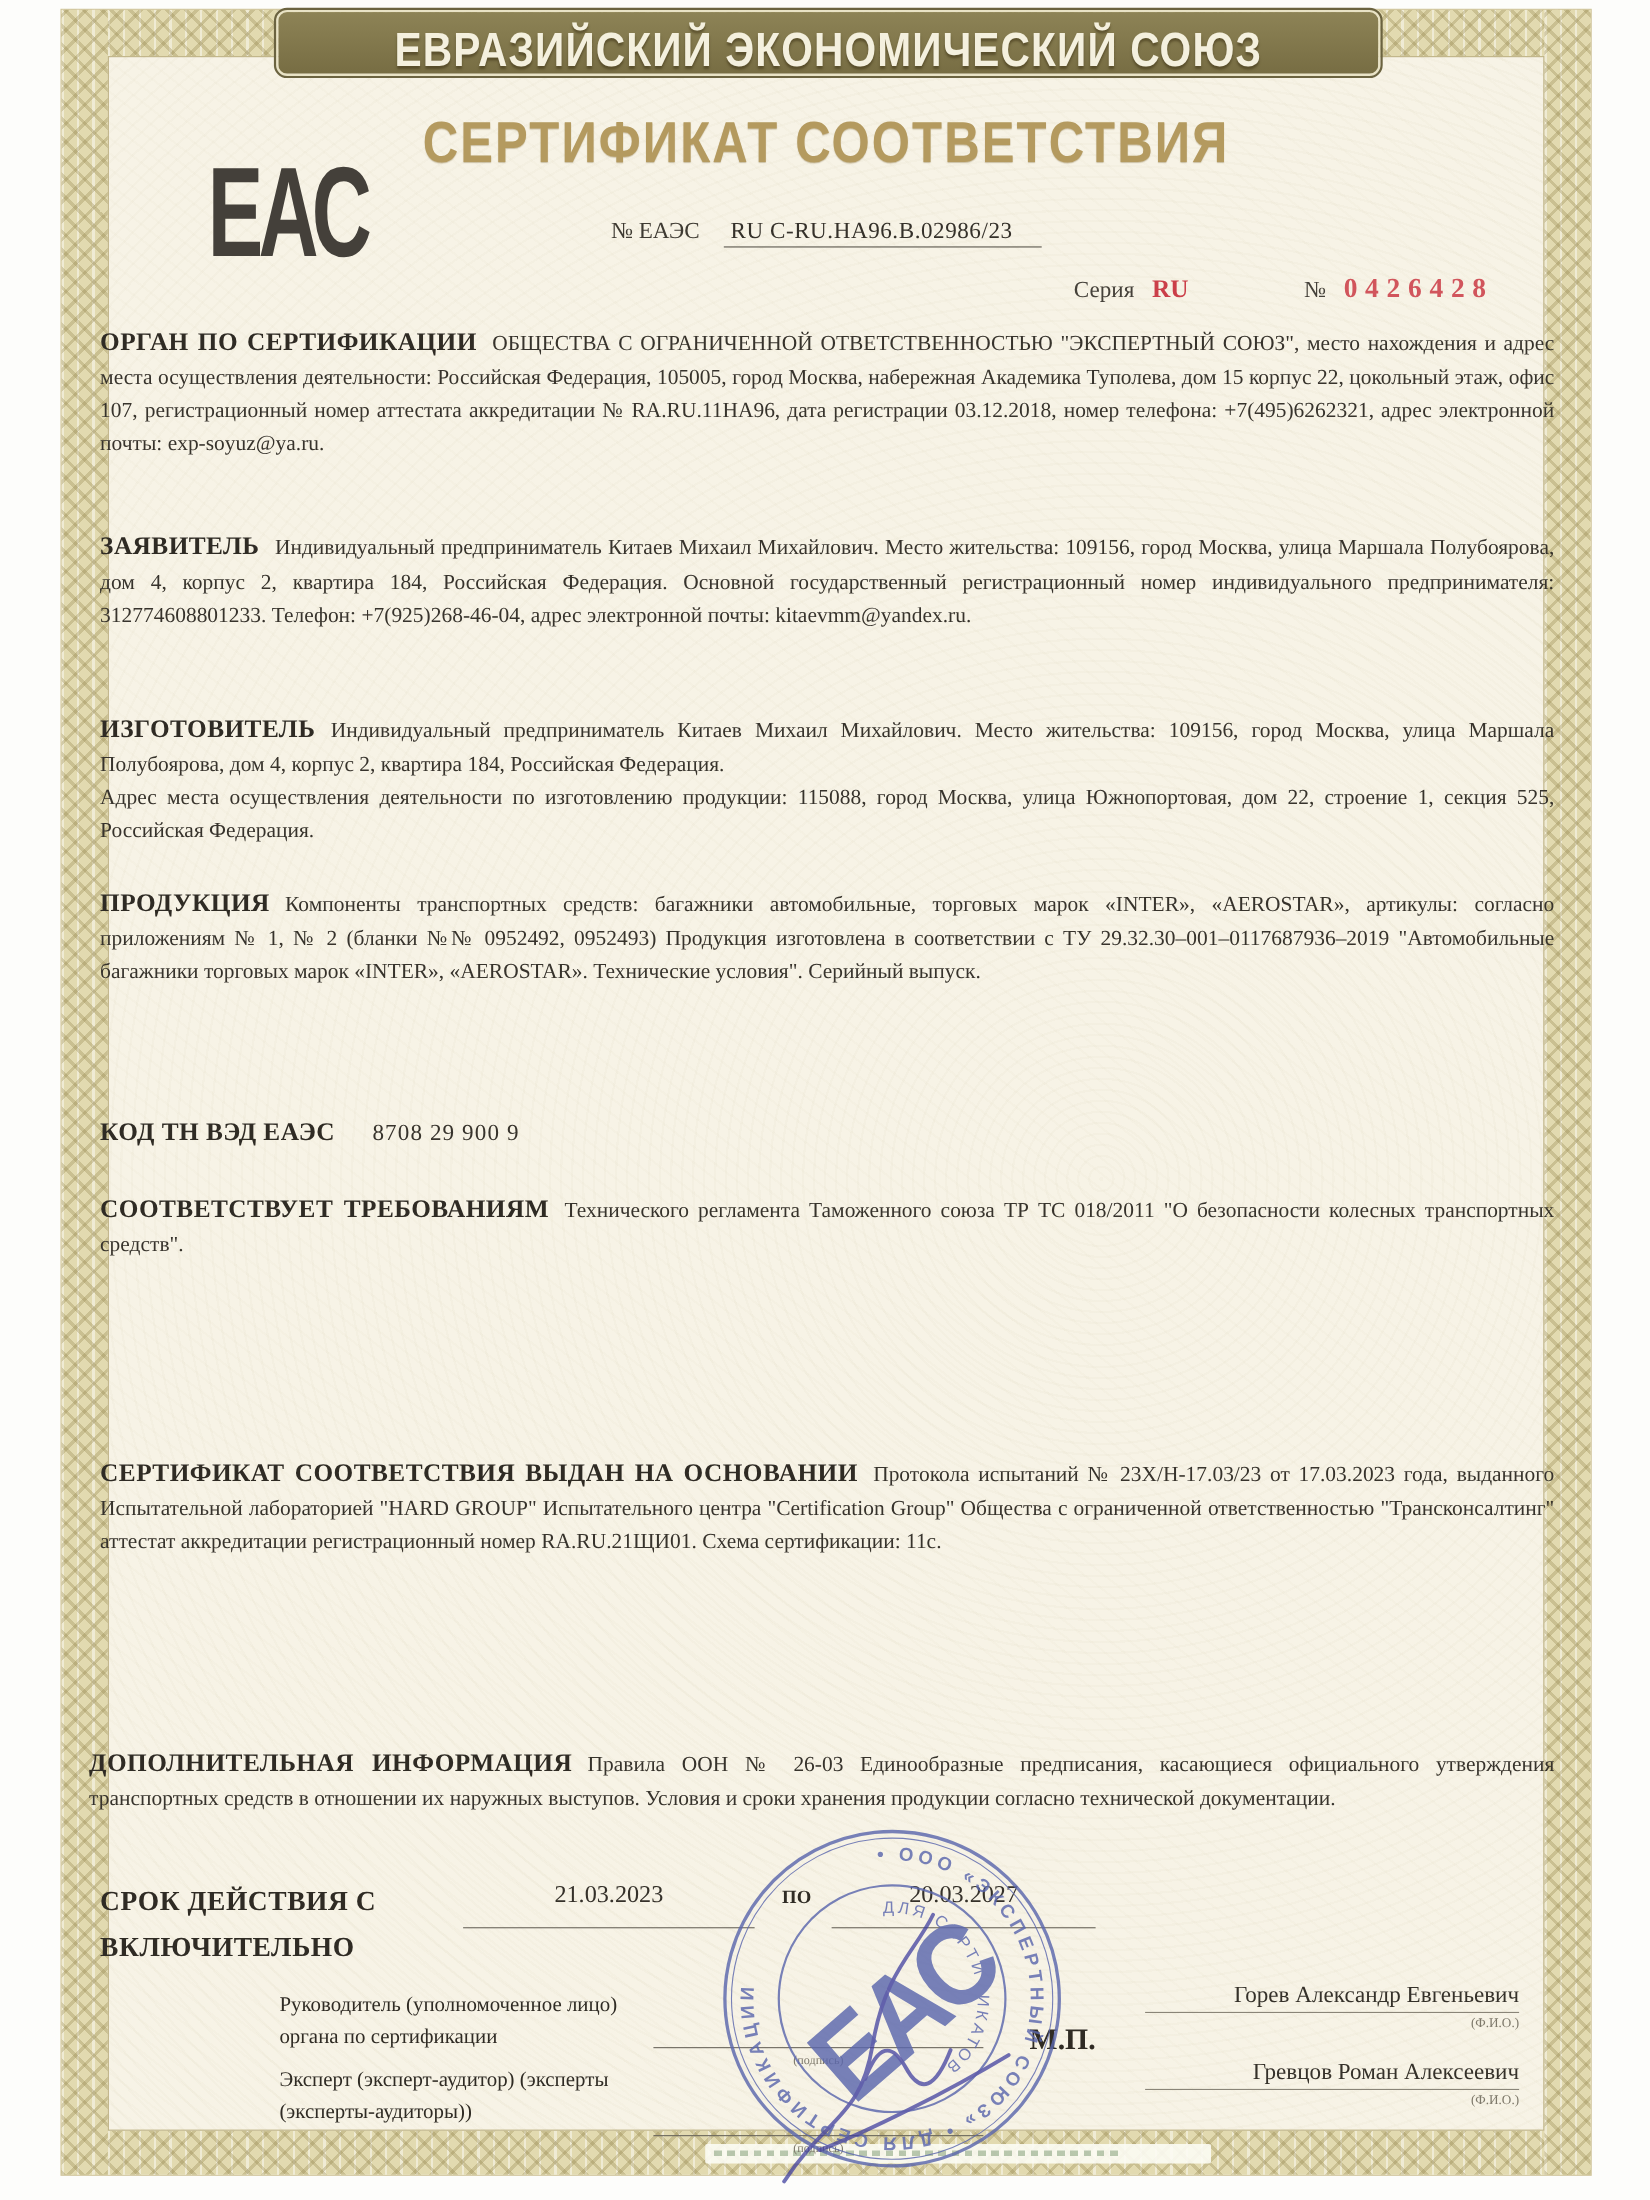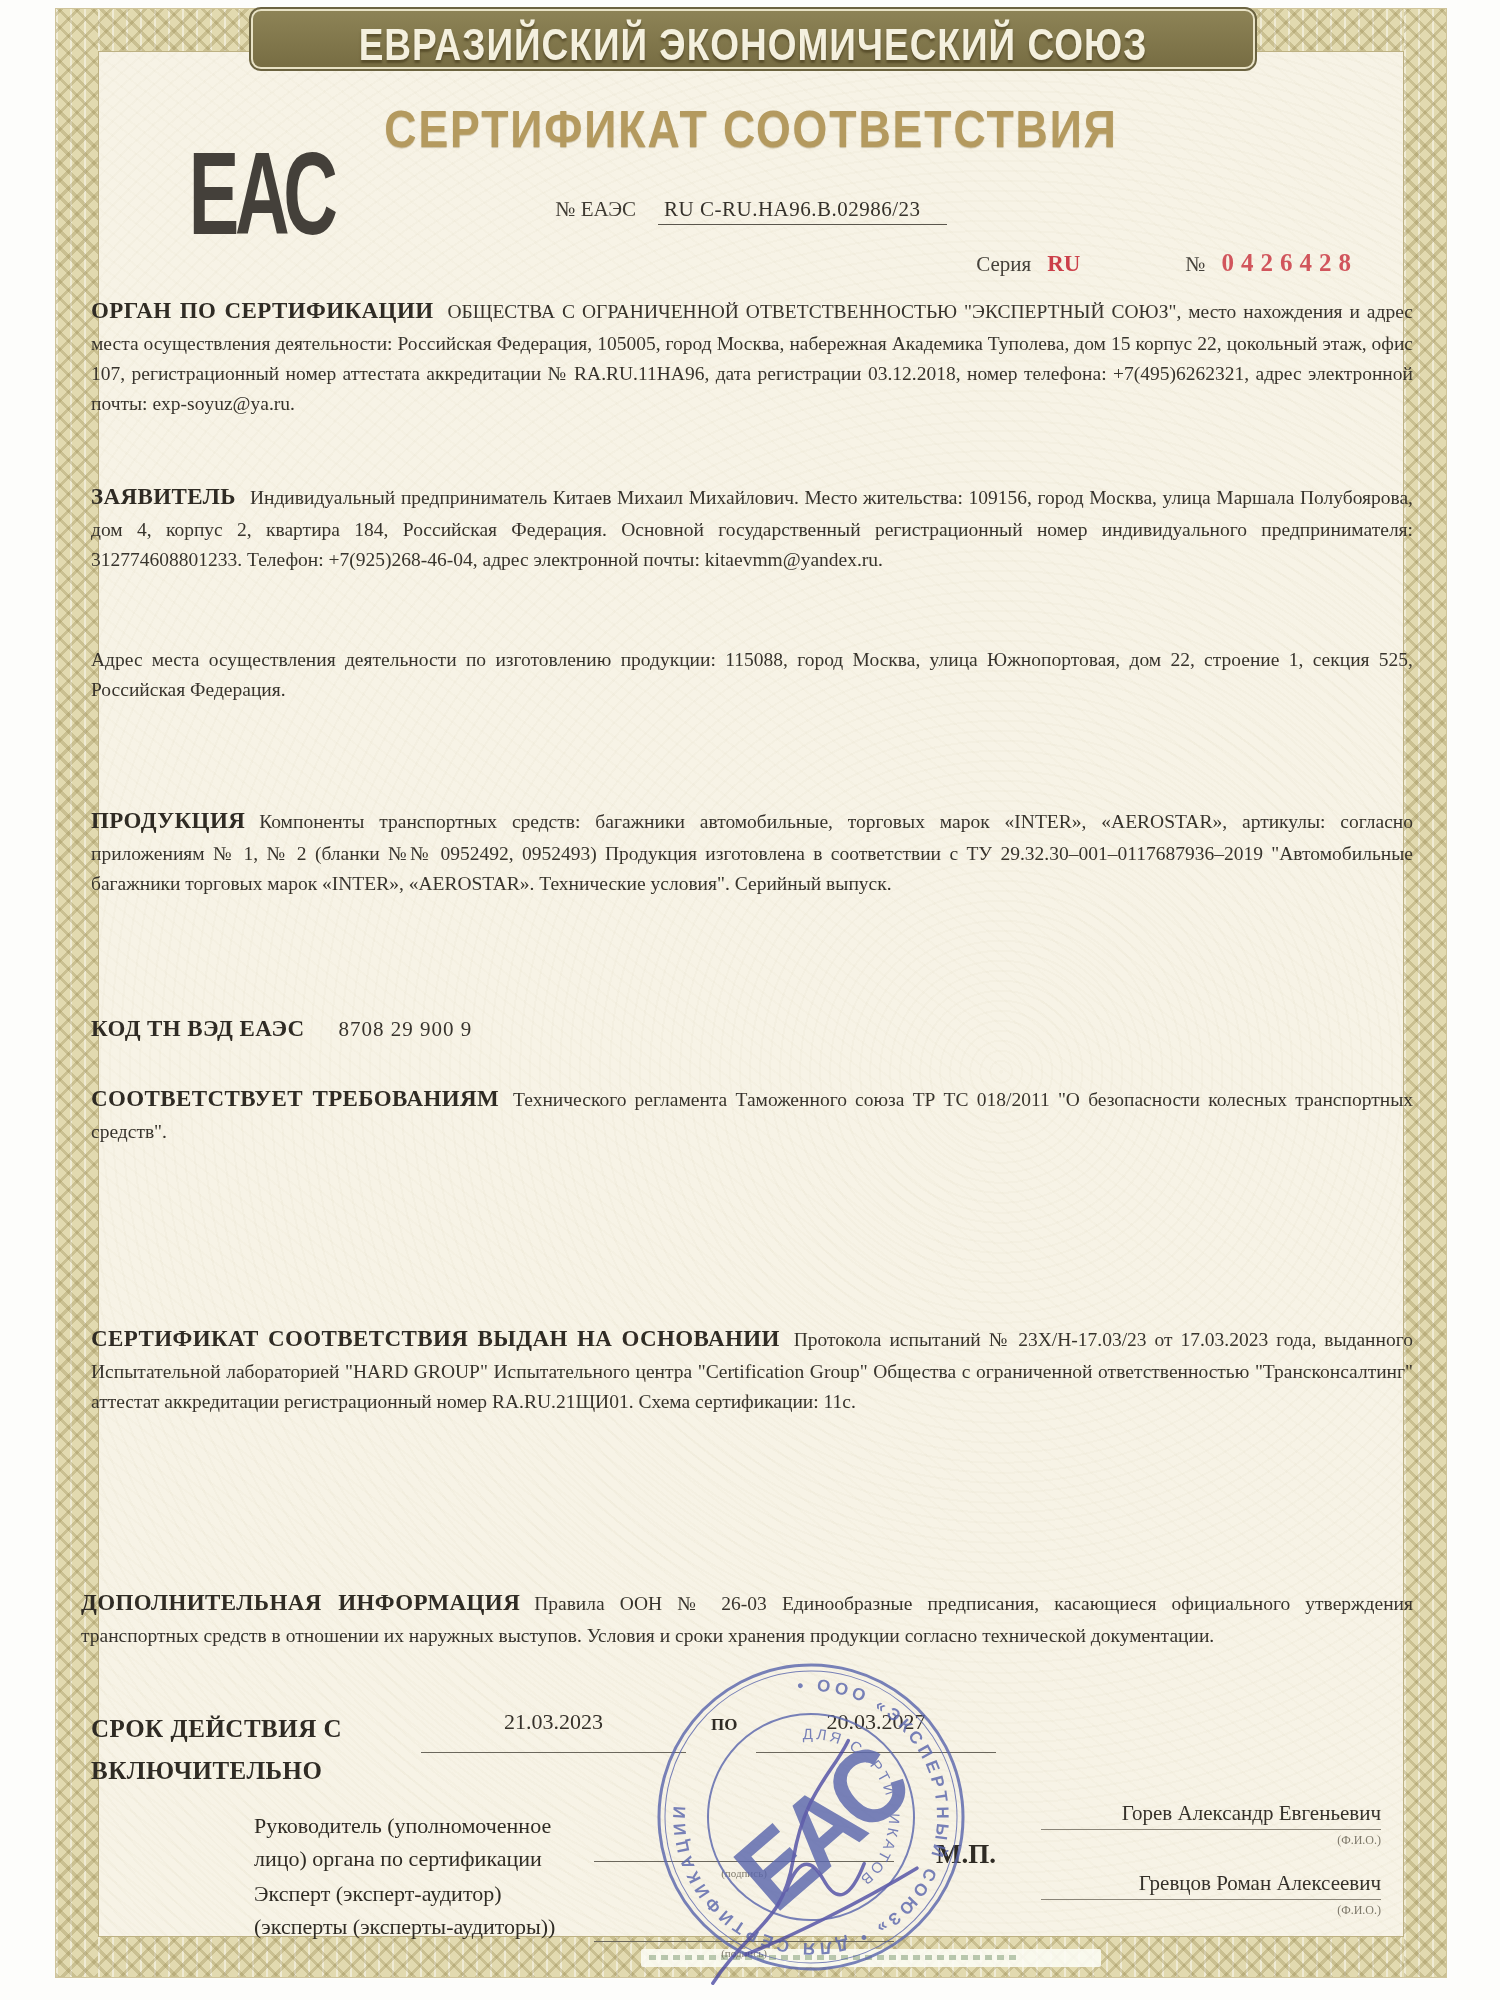--- a/index.html
+++ b/index.html
@@ -71,21 +71,21 @@
   .sec{position:absolute;left:35px;width:1322px;font-size:19.5px;line-height:1.55;text-align:justify;color:#37332c;}
   .sec b{font-size:23px;letter-spacing:.4px;font-weight:bold;color:#2f2b24;}
   .sec .gap{display:inline-block;width:14px;}
   .kod{font-size:21px;}
   .kod .code-val{margin-left:34px;letter-spacing:1px;}
   
   .validity-label,.validity-incl{position:absolute;left:35px;font-size:25px;font-weight:bold;letter-spacing:.5px;color:#2f2b24;}
   .v-date{position:absolute;text-align:center;font-size:22px;border-bottom:1.5px solid #6b675c;padding-bottom:17px;color:#35312a;}
   .v-po{position:absolute;font-size:17px;font-weight:bold;color:#2f2b24;}
   
-  .sig-label{position:absolute;font-size:22px;line-height:1.5;color:#2f2b24;font-weight:bold;}
+  .sig-label{position:absolute;font-size:19px;line-height:1.5;color:#2f2b24;font-weight:bold;}
   .sig-line{position:absolute;border-bottom:1.2px solid #6b675c;}
   .sig-caption{position:absolute;font-size:11px;color:#7d786a;text-align:center;}
   .mp{position:absolute;font-size:27px;font-weight:bold;color:#2f2b24;}
   .name-block{position:absolute;width:340px;text-align:right;}
   .name-block .nm{font-size:21px;color:#35312a;border-bottom:1.2px solid #8a8578;padding-bottom:3px;display:block;}
   .name-block .cap{font-size:12px;color:#7d786a;}
   .stamp{position:absolute;left:555px;top:1608px;width:400px;height:400px;transform:rotate(-6deg);opacity:.82;z-index:5;pointer-events:none;overflow:visible;}
 </style>
 </head>
 <body>
@@ -116,20 +116,21 @@
 
   <div class="sec" style="top:284px">
     <b>ОРГАН ПО СЕРТИФИКАЦИИ</b><span class="gap"></span><span>ОБЩЕСТВА С ОГРАНИЧЕННОЙ ОТВЕТСТВЕННОСТЬЮ "ЭКСПЕРТНЫЙ СОЮЗ", место нахождения и адрес места осуществления деятельности: Российская Федерация, 105005, город Москва, набережная Академика Туполева, дом 15 корпус 22, цокольный этаж, офис 107, регистрационный номер аттестата аккредитации № RA.RU.11HA96, дата регистрации 03.12.2018, номер телефона: +7(495)6262321, адрес электронной почты: exp-soyuz@ya.ru.</span>
   </div>
 
   <div class="sec" style="top:470px">
     <b>ЗАЯВИТЕЛЬ</b><span class="gap"></span><span>Индивидуальный предприниматель Китаев Михаил Михайлович. Место жительства: 109156, город Москва, улица Маршала Полубоярова, дом 4, корпус 2, квартира 184, Российская Федерация. Основной государственный регистрационный номер индивидуального предпринимателя: 312774608801233. Телефон: +7(925)268-46-04, адрес электронной почты: kitaevmm@yandex.ru.</span>
   </div>
 
   <div class="sec" style="top:636px">
+    <div><b>ИЗГОТОВИТЕЛЬ</b><span class="gap"></span><span>Индивидуальный предприниматель Китаев Михаил Михайлович. Место жительства: 109156, город Москва, улица Маршала Полубоярова, дом 4, корпус 2, квартира 184, Российская Федерация.</span></div>
     <div>Адрес места осуществления деятельности по изготовлению продукции: 115088, город Москва, улица Южнопортовая, дом 22, строение 1, секция 525, Российская Федерация.</div>
   </div>
 
   <div class="sec" style="top:794px">
     <b>ПРОДУКЦИЯ</b><span class="gap"></span><span>Компоненты транспортных средств: багажники автомобильные, торговых марок «INTER», «AEROSTAR», артикулы: согласно приложениям № 1, № 2 (бланки №№ 0952492, 0952493) Продукция изготовлена в соответствии с ТУ 29.32.30–001–0117687936–2019 "Автомобильные багажники торговых марок «INTER», «AEROSTAR». Технические условия". Серийный выпуск.</span>
   </div>
 
   <div class="sec kod" style="top:1002px">
     <b>КОД ТН ВЭД ЕАЭС</b><span class="code-val">8708 29 900 9</span>
   </div>

